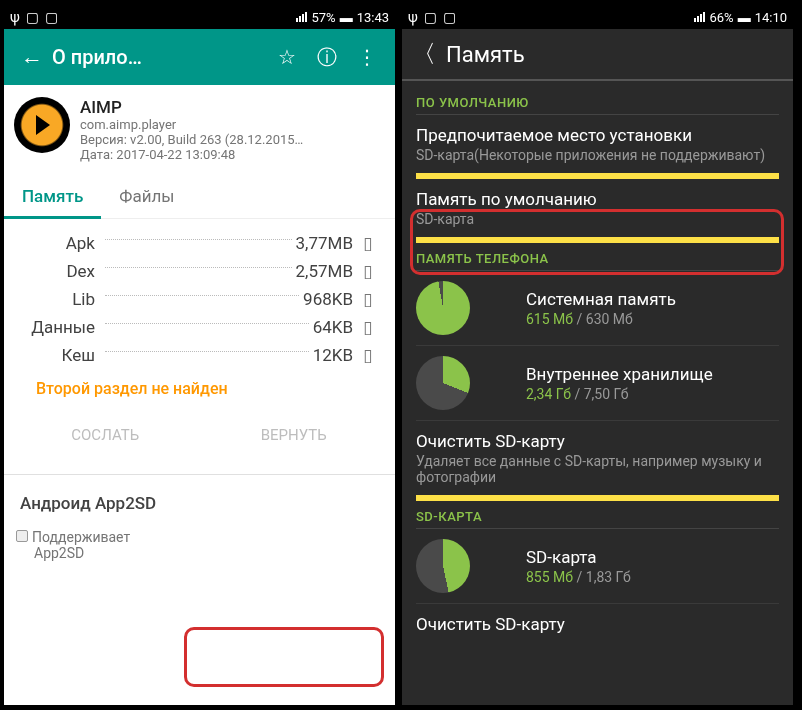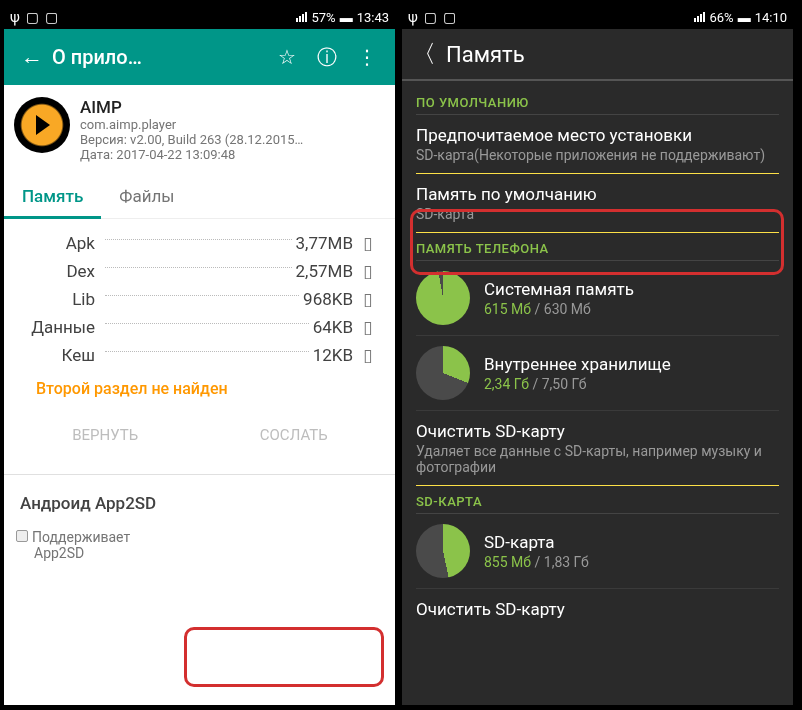--- a/index.html
+++ b/index.html
@@ -55,29 +55,29 @@
     .support-col .chk { display: inline-block; width: 12px; height: 12px; border: 1px solid #999; border-radius: 2px; margin-right: 4px; background: #eee; }
     .move-btn { padding: 10px 14px; background: #e8e8e8; border: 1px solid #ccc; font-size: 14px; color: #424242; text-align: center; line-height: 1.3; }
     .highlight-red { position: absolute; border: 3px solid #d32f2f; border-radius: 10px; pointer-events: none; }
     .highlight-left { left: 180px; top: 622px; width: 200px; height: 60px; }
     
     
     .dark-header { height: 52px; display: flex; align-items: center; padding: 0 10px; color: #fff; font-size: 22px; border-bottom: 2px solid #555; }
     .dark-header .back-ch { font-size: 24px; margin-right: 10px; }
     .dark-section { padding: 6px 14px; }
     .dark-section-title { color: #8bc34a; font-size: 13px; font-weight: 500; padding: 8px 0 4px; border-bottom: 1px solid #444; letter-spacing: 0.5px; }
-    .dark-item { padding: 10px 0; border-bottom: 1px solid #fde047; }
+    .dark-item { padding: 10px 0; border-bottom: 6px solid #fde047; }
     .dark-item-title { color: #fff; font-size: 17px; }
     .dark-item-sub { color: #999; font-size: 14px; margin-top: 2px; }
     .dark-mem-row { display: flex; align-items: center; padding: 10px 0; gap: 14px; border-bottom: 1px solid #3a3a3a; }
     .pie { width: 54px; height: 54px; border-radius: 50%; flex-shrink: 0; }
     .pie-sys { background: conic-gradient(#8bc34a 0deg 350deg, #4a4a4a 350deg 360deg); }
     .pie-int { background: conic-gradient(#8bc34a 0deg 112deg, #4a4a4a 112deg 360deg); }
     .pie-sd { background: conic-gradient(#8bc34a 0deg 168deg, #4a4a4a 168deg 360deg); }
-    .mem-info { flex: 1; }
+    .mem-info { flex: 1; margin-left: 42px; }
     .mem-name { color: #fff; font-size: 17px; }
     .mem-vals { font-size: 14px; margin-top: 2px; }
     .mem-used { color: #8bc34a; }
     .mem-total { color: #999; }
     .highlight-right { left: 8px; top: 204px; width: 374px; height: 66px; }
   </style>
 </head>
 <body>
 
 <div class="panel panel-left">
@@ -151,22 +151,22 @@
     <div class="storage-row">
       <span class="storage-label">Кеш</span>
       <span class="storage-dots"></span>
       <span class="storage-val">12KB</span>
       <span class="storage-iconcol">▯</span>
     </div>
   </div>
 
   <div class="warning">Второй раздел не найден</div>
   <div class="btn-row">
+    <button class="btn-flat">СОСЛАТЬ</button>
     <button class="btn-flat">ВЕРНУТЬ</button>
-    <button class="btn-flat">СОСЛАТЬ</button>
   </div>
   <div class="divider"></div>
   <div class="section-title">Андроид App2SD</div>
   <div class="bottom-row">
     <div class="support-col">
       <span class="chk"></span><span>Поддерживает</span><br>
       <span style="margin-left:18px">App2SD</span>
     </div>
   </div>
   <div class="highlight-red highlight-left"></div>

